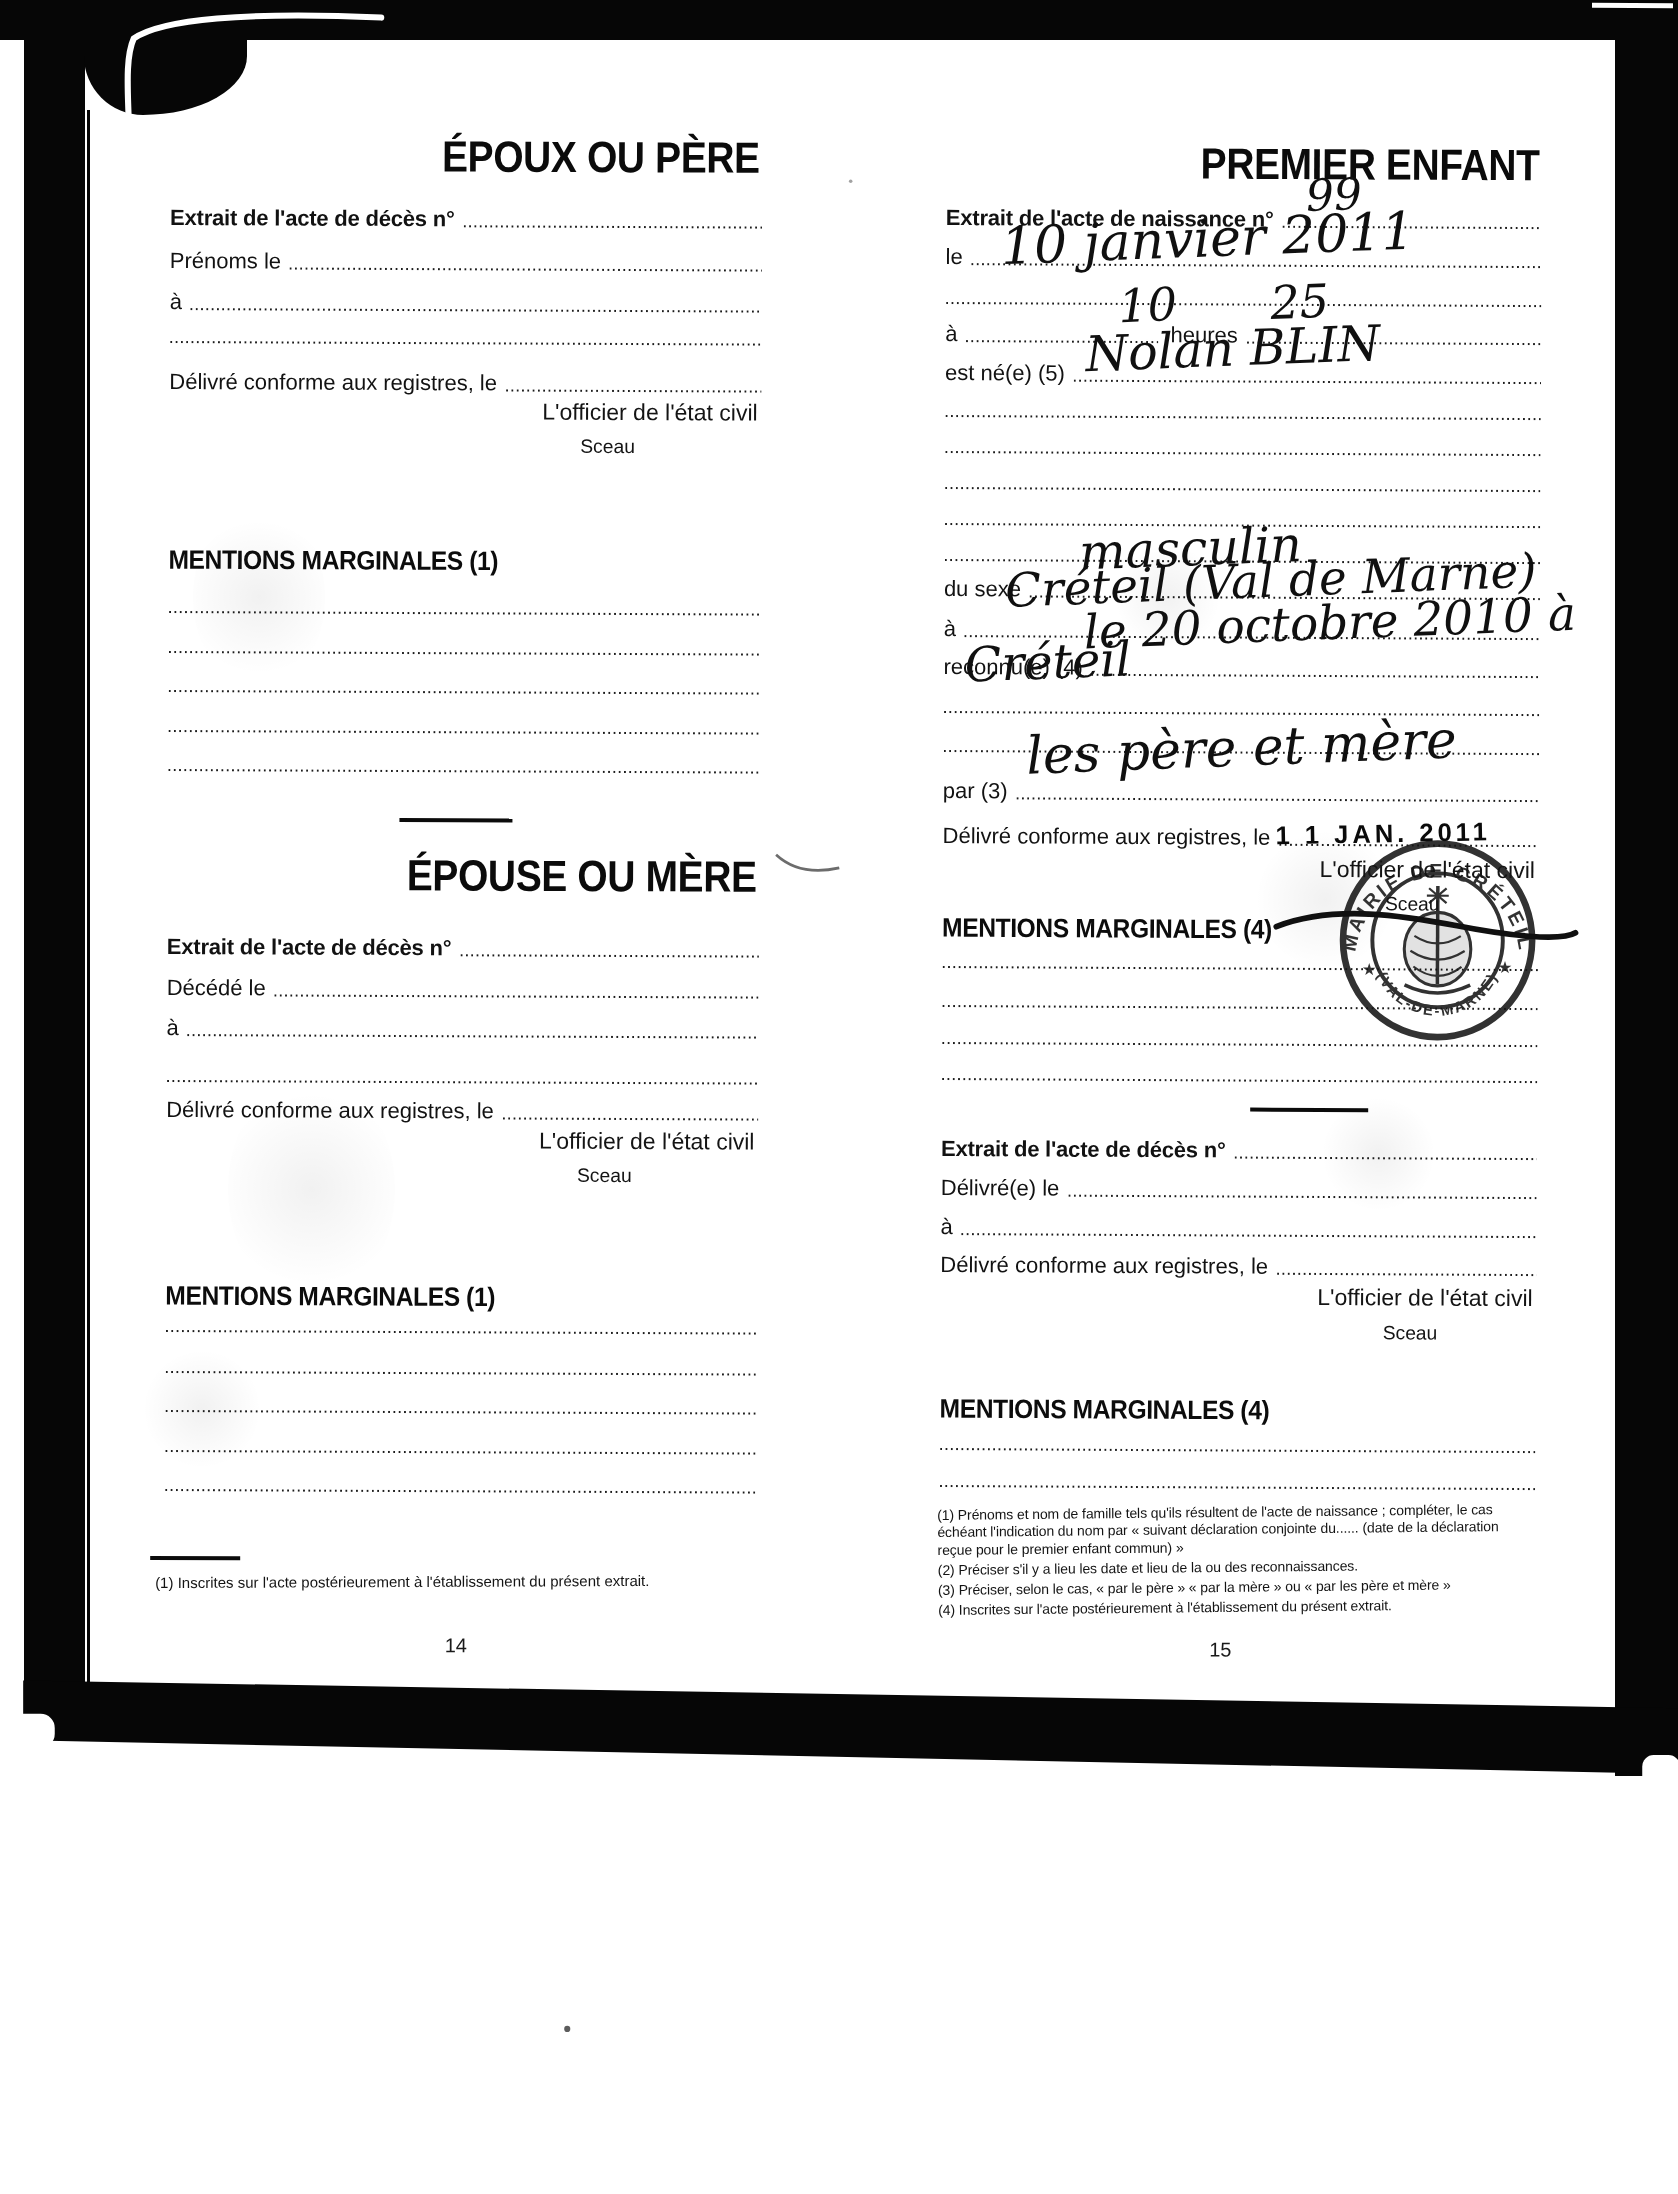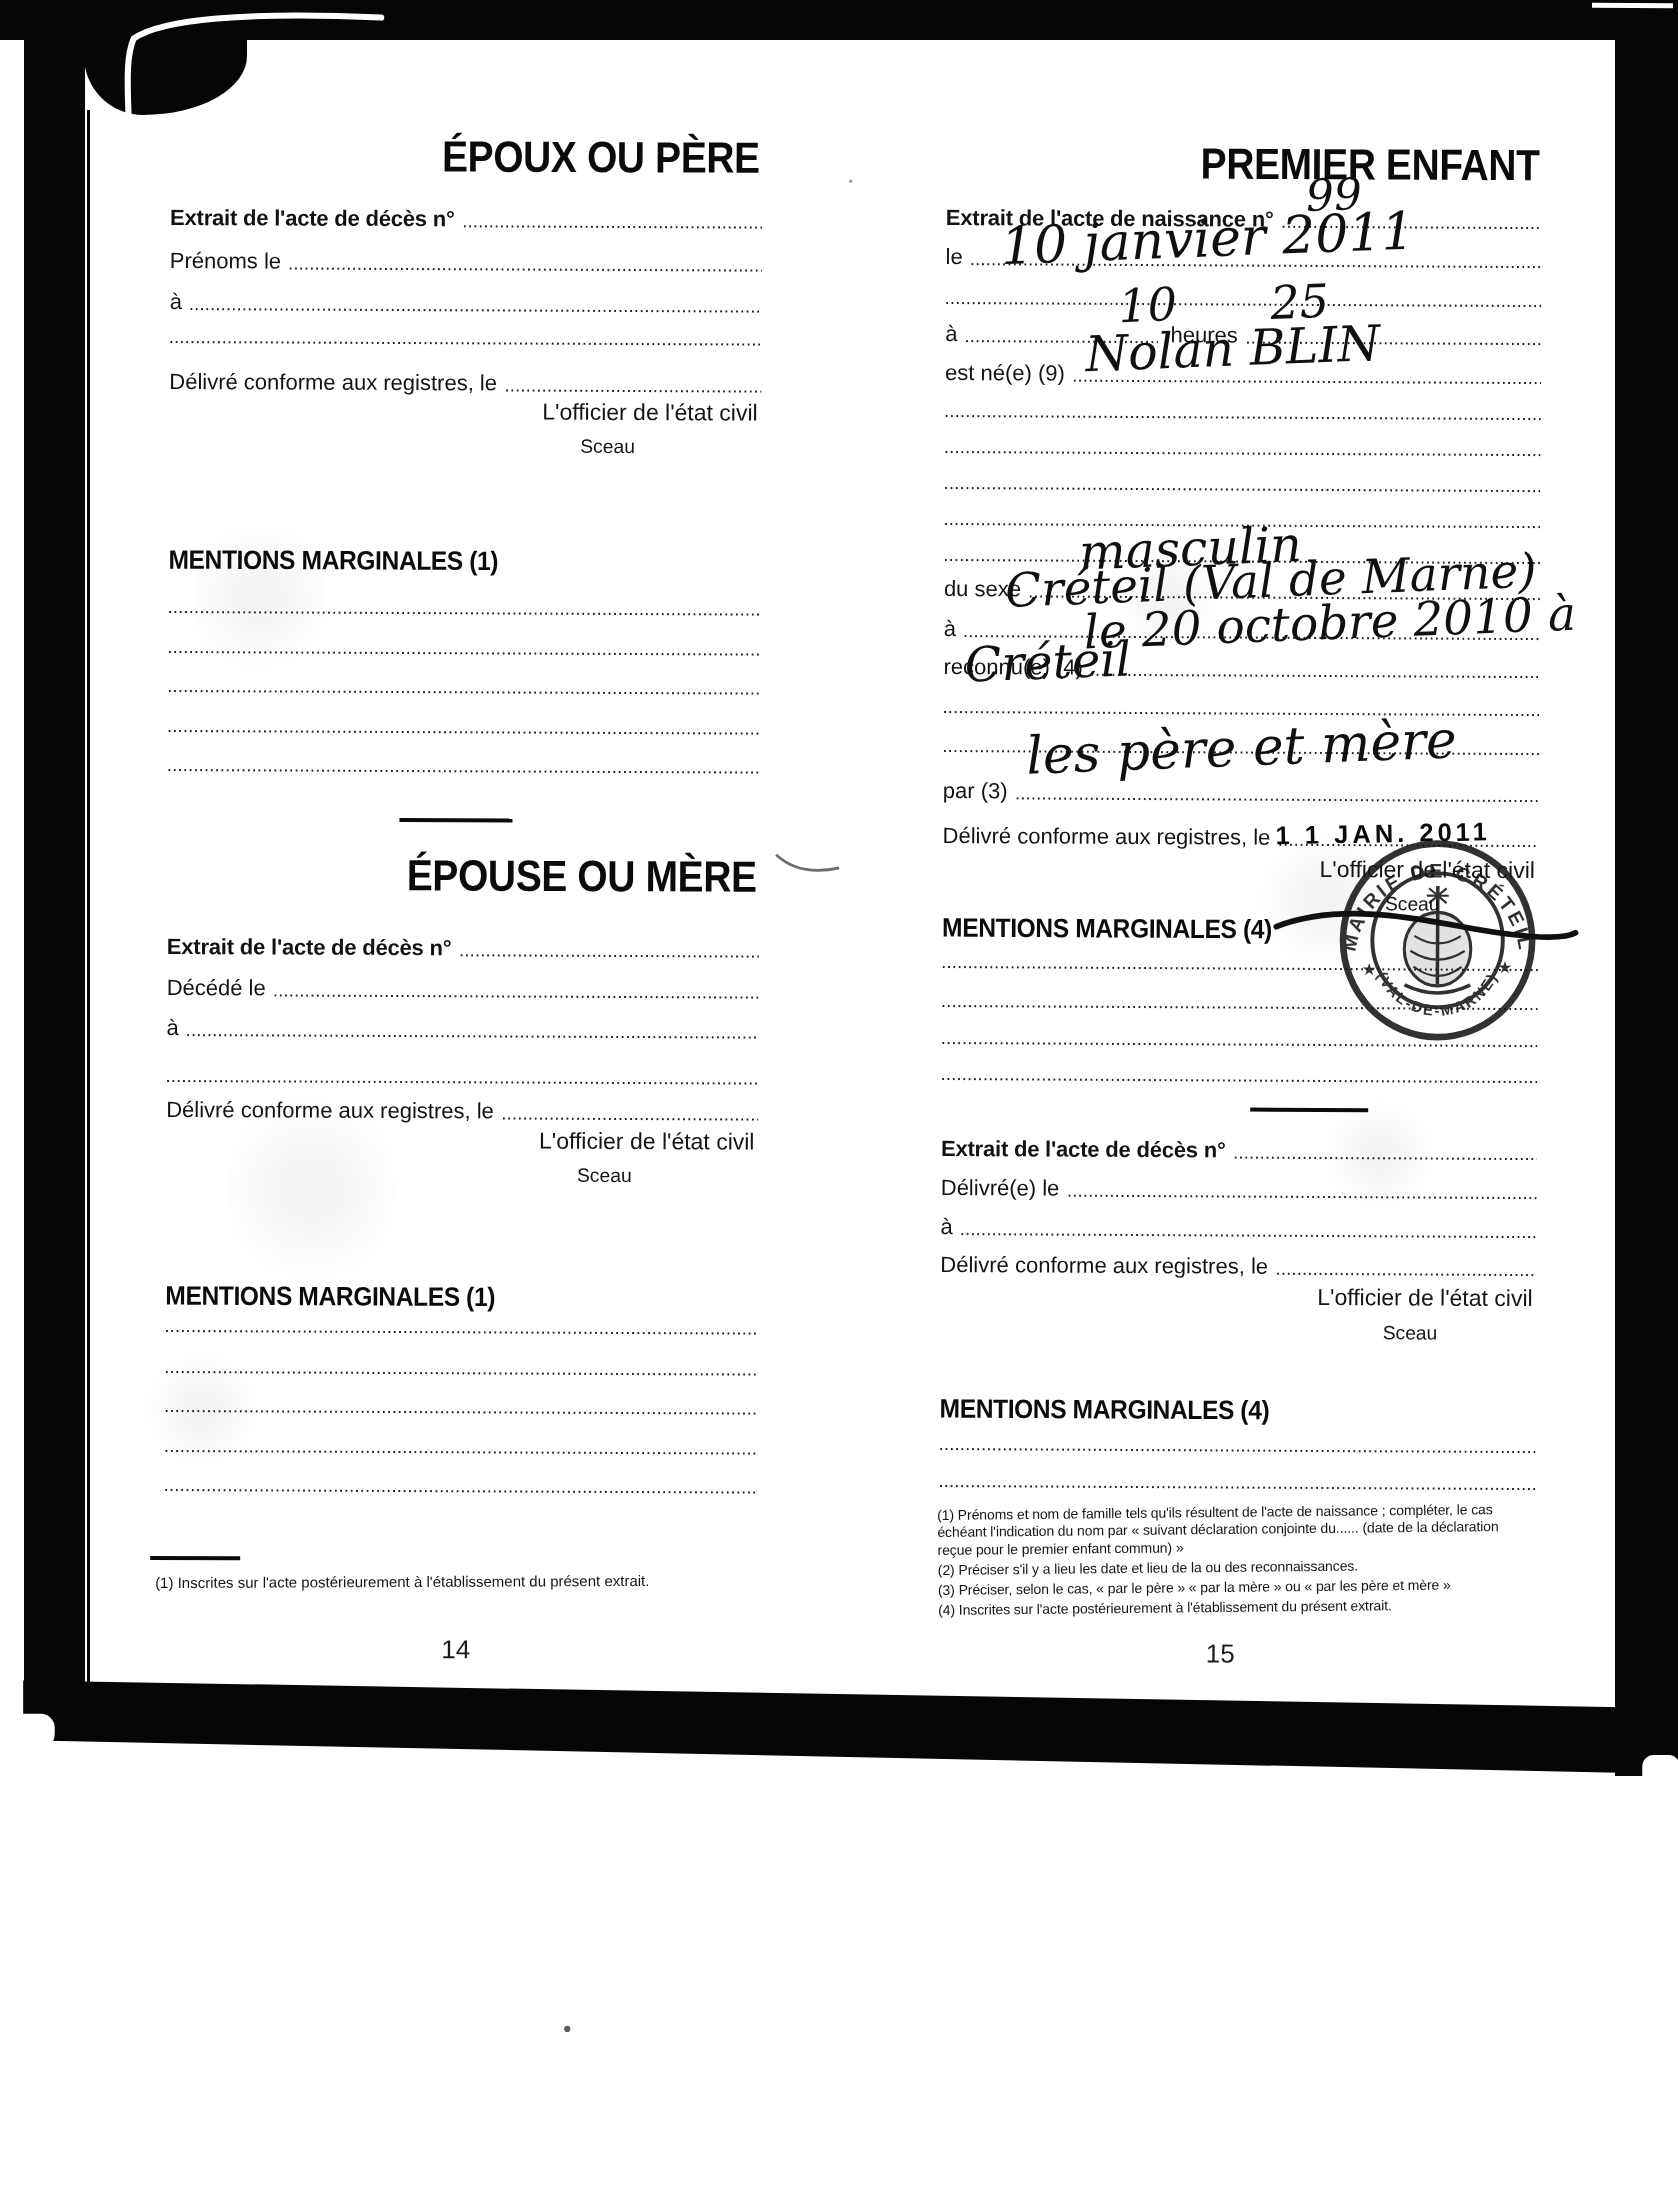--- a/index.html
+++ b/index.html
@@ -38,21 +38,21 @@
   .mm{position:absolute;font-weight:700;font-size:24.6px;line-height:1;letter-spacing:-0.4px;
       white-space:nowrap;transform:scaleY(1.08);transform-origin:0 100%;color:#0c0c0c;}
   .divider{position:absolute;height:4.4px;background:#0b0b0b;}
   .hw{position:absolute;font-family:"DejaVu Serif",serif;font-style:italic;font-weight:400;
       line-height:.9;color:#101010;white-space:nowrap;transform:rotate(-2.5deg);z-index:3;}
   .datestamp{position:absolute;font-weight:700;font-size:25.5px;letter-spacing:4px;
              white-space:nowrap;color:#0a0a0a;transform:rotate(-1.4deg);z-index:3;}
   .fnblock{position:absolute;transform:rotate(-.9deg);transform-origin:0 0;}
   .fnblock p{margin:0 0 2.6px 0;font-size:14px;line-height:1.24;letter-spacing:-0.1px;color:#141414;}
   .fn1{position:absolute;font-size:15px;white-space:nowrap;color:#141414;}
-  .pgnum{position:absolute;width:88px;text-align:center;font-size:26px;color:#1a1a1a;}
+  .pgnum{position:absolute;width:88px;text-align:center;font-size:20px;color:#1a1a1a;}
   .stampwrap{position:absolute;z-index:3;}
   #misc{position:absolute;left:0;top:0;z-index:4;pointer-events:none;}
 </style>
 </head>
 <body>
 
 <div class="scan">
 
   <div class="frame" id="topbar"></div>
   <div class="frame" id="leftband"></div>
@@ -183,21 +183,21 @@
     <div class="frow" style="top:313px;">
       <span class="lbl">à</span>
       <div class="dots seg"></div>
       <span class="lbl mid">heures</span>
       <div class="dots"></div>
     </div>
     <span class="hw" style="left:173px;top:284px;font-size:46px;">10</span>
     <span class="hw" style="left:325px;top:280px;font-size:46px;">25</span>
 
     <div class="frow" style="top:352px;">
-      <span class="lbl">est né(e) (9)</span>
+      <span class="lbl">est né(e) (5)</span>
       <div class="dots"></div>
     </div>
     <span class="hw" style="left:140px;top:326px;font-size:49px;">Nolan BLIN</span>
 
     <div class="frow" style="top:388px;">
         <div class="dots"></div>
       </div>
     <div class="frow" style="top:424px;">
         <div class="dots"></div>
       </div>

